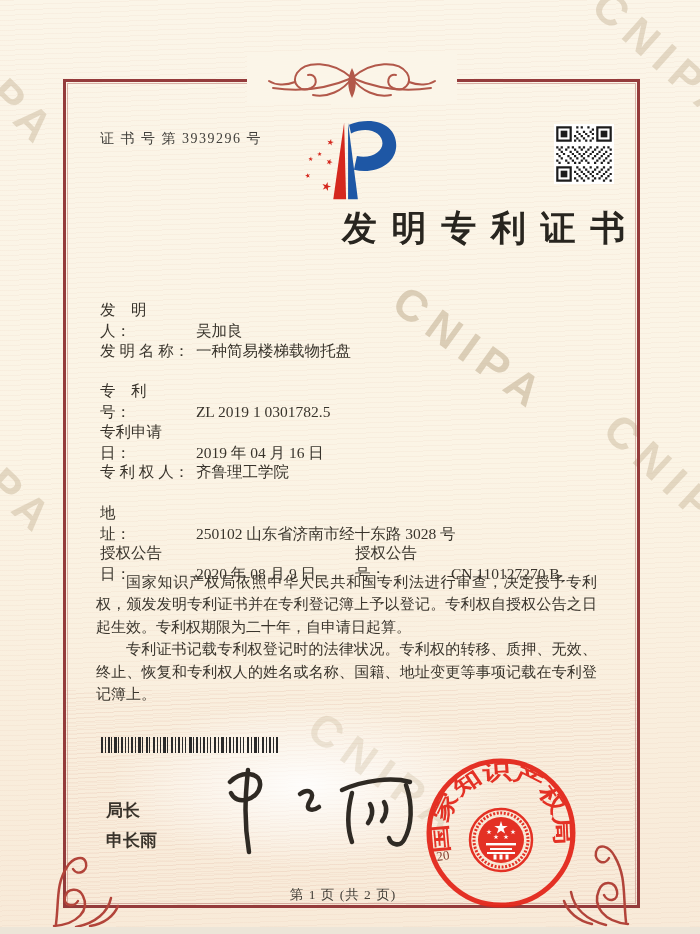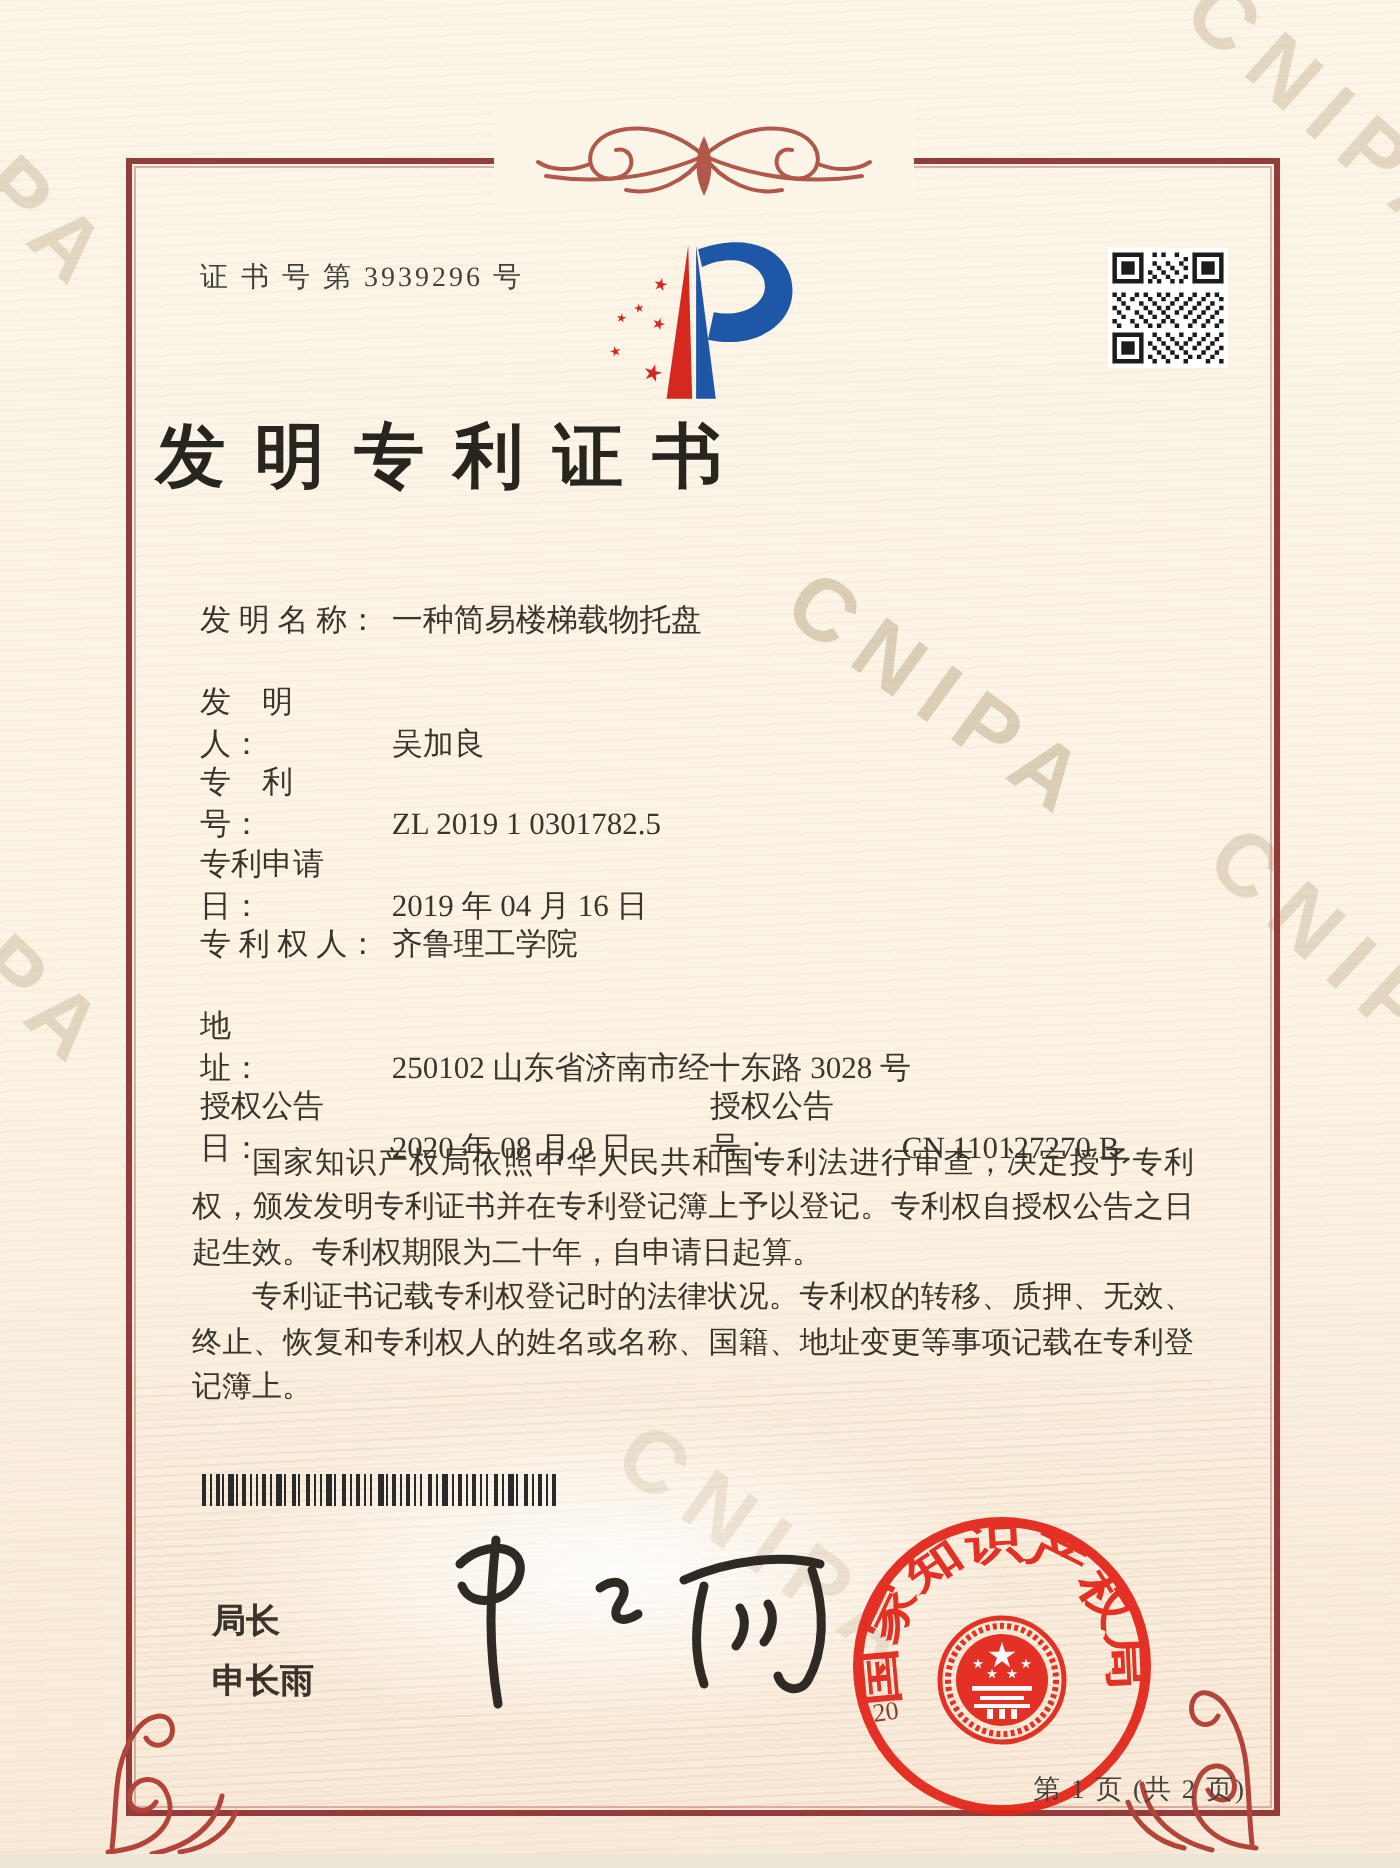--- a/index.html
+++ b/index.html
@@ -23,41 +23,41 @@
   .w6{left:328px;top:702px;transform:rotate(36deg);color:rgba(193,175,143,0.28);}
   
   .frame{position:absolute;left:63px;top:79px;width:577px;height:829px;border:3px solid #943b3b;box-sizing:border-box;}
   .frame-inner{position:absolute;inset:1px;border:1px solid rgba(198,140,132,0.65);}
   .ornament-top{position:absolute;left:247px;top:52px;width:210px;height:52px;background:#fbf5e8;}
   .flourish{position:absolute;}
   
   .cert-no{position:absolute;left:100px;top:130px;font-size:14px;letter-spacing:1.5px;color:#42403c;}
   .logo{position:absolute;left:292px;top:112px;}
   .qr{position:absolute;left:554px;top:124px;}
-  .title{position:absolute;left:63px;top:205px;width:577px;text-align:left;font-size:35px;font-weight:700;
+  .title{position:absolute;left:63px;top:205px;width:577px;text-align:right;font-size:35px;font-weight:700;
          color:#28251f;letter-spacing:0.42em;text-indent:0.42em;}
   
   .fields{position:absolute;left:100px;top:296px;width:520px;}
   .f-row{height:40.5px;padding-top:4px;font-size:15.5px;color:#39342c;box-sizing:border-box;}
   .f-label{display:inline-block;width:92px;}
   .grant{position:absolute;left:100px;top:543px;width:520px;font-size:15.5px;color:#39342c;}
   .grant .pair2{position:absolute;left:255px;top:0;}
   
   .paras{position:absolute;left:96px;top:571px;width:501px;font-size:15px;line-height:22.4px;
          color:#39342c;text-align:justify;}
   .paras p{margin:0;text-indent:2em;}
   
   .barcode{position:absolute;left:101px;top:737px;}
   
   .sig-block{position:absolute;left:106px;top:796px;font-size:17px;font-weight:600;color:#39332b;line-height:30px;}
   .sig-script{position:absolute;left:196px;top:760px;}
   
   .seal{position:absolute;left:422px;top:754px;opacity:0.94;}
   
-  .footer{position:absolute;left:63px;top:886px;width:560px;text-align:right;font-size:13.5px;
+  .footer{position:absolute;left:63px;top:886px;width:560px;text-align:center;font-size:13.5px;
           letter-spacing:1px;color:#45413a;}
 </style>
 </head>
 <body>
 
 <div class="page">
 
   <div class="texture"></div>
   <div class="lower-glow"></div>
 
@@ -148,26 +148,26 @@
         <path d="M0,15h1v1h-1zM4,15h1v1h-1zM7,15h1v1h-1zM11,15h1v1h-1zM13,15h1v1h-1zM18,15h1v1h-1zM21,15h1v1h-1zM24,15h1v1h-1zM1,16h1v1h-1zM5,16h1v1h-1zM8,16h1v1h-1zM10,16h1v1h-1zM14,16h1v1h-1zM17,16h1v1h-1zM20,16h1v1h-1zM23,16h1v1h-1z"></path>
         <path d="M9,18h1v1h-1zM12,18h1v1h-1zM15,18h1v1h-1zM18,18h1v1h-1zM21,18h1v1h-1zM24,18h1v1h-1zM10,19h1v1h-1zM13,19h1v1h-1zM17,19h1v1h-1zM20,19h1v1h-1zM23,19h1v1h-1zM8,20h1v1h-1zM11,20h1v1h-1zM14,20h1v1h-1zM16,20h1v1h-1zM19,20h1v1h-1zM22,20h1v1h-1zM9,21h1v1h-1zM12,21h1v1h-1zM15,21h1v1h-1zM18,21h1v1h-1zM21,21h1v1h-1zM24,21h1v1h-1zM10,22h1v1h-1zM13,22h1v1h-1zM16,22h1v1h-1zM20,22h1v1h-1zM23,22h1v1h-1zM8,23h1v1h-1zM11,23h1v1h-1zM14,23h1v1h-1zM17,23h1v1h-1zM19,23h1v1h-1zM22,23h1v1h-1zM9,24h1v1h-1zM12,24h1v1h-1zM16,24h1v1h-1zM21,24h1v1h-1zM24,24h1v1h-1z"></path>
       </g>
     </svg>
   </div>
 
   <div class="title">发明专利证书</div>
 
   <div class="fields">
     <div class="f-row">
+      <span class="f-label">发　明　人：</span>
+      <span class="f-value">吴加良</span>
+    </div>
+    <div class="f-row">
       <span class="f-label">发 明 名 称：</span>
       <span class="f-value">一种简易楼梯载物托盘</span>
-    </div>
-    <div class="f-row">
-      <span class="f-label">发　明　人：</span>
-      <span class="f-value">吴加良</span>
     </div>
     <div class="f-row">
       <span class="f-label">专　利　号：</span>
       <span class="f-value">ZL 2019 1 0301782.5</span>
     </div>
     <div class="f-row">
       <span class="f-label">专利申请日：</span>
       <span class="f-value">2019 年 04 月 16 日</span>
     </div>
     <div class="f-row">

